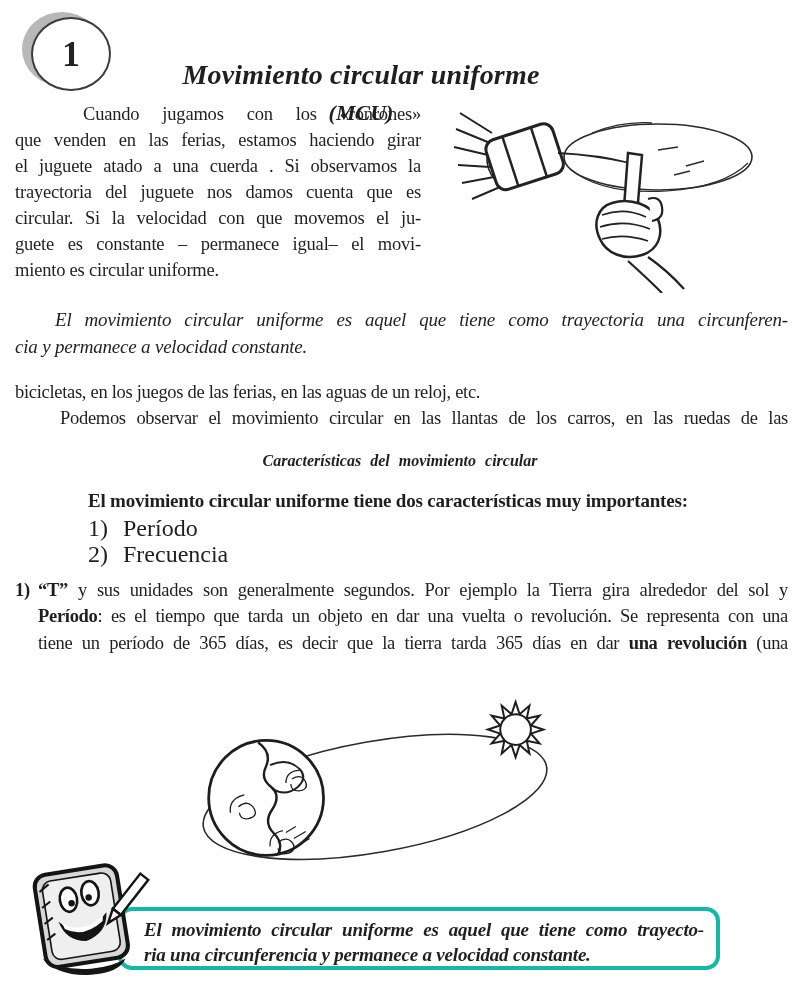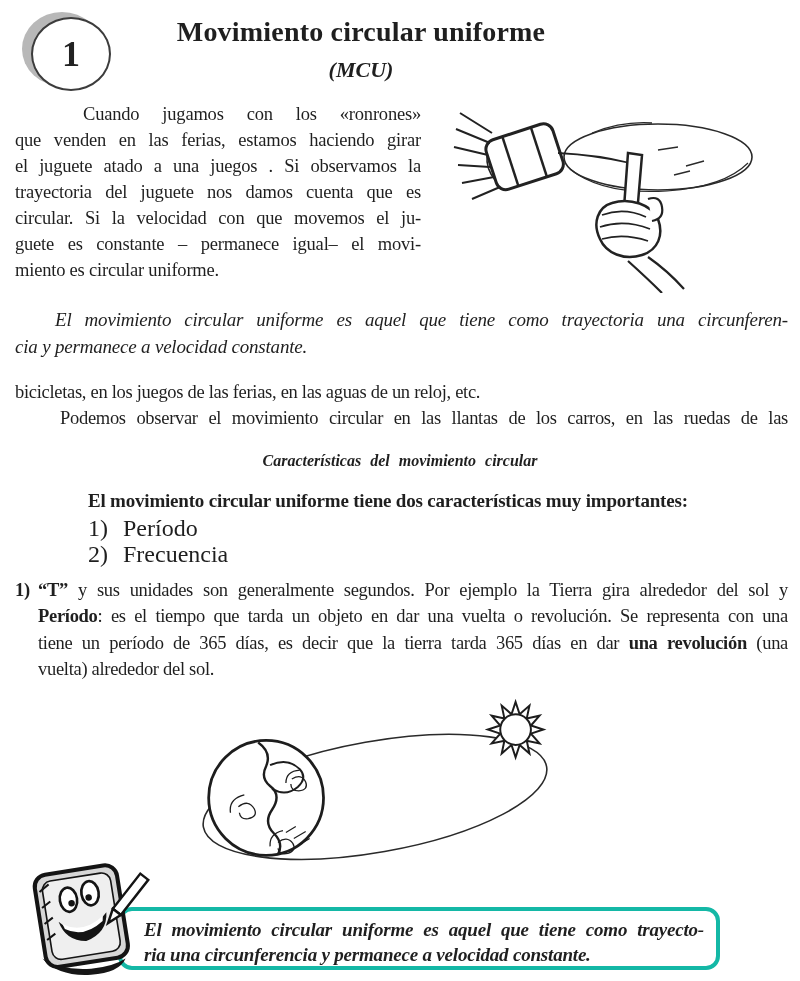--- a/index.html
+++ b/index.html
@@ -12,21 +12,21 @@
   
   .badge { position:absolute; left:22px; top:10px; width:96px; height:86px; }
   .badge-shadow{ position:absolute; left:0; top:2px; width:80px; height:74px;
     border-radius:50%; background:#b8b8b8; }
   .badge-circle{ position:absolute; left:9px; top:7px; width:80px; height:74px;
     border-radius:50%; background:#fff; border:2px solid #3c3c3c;
     display:flex; align-items:center; justify-content:center; }
   .badge-num{ font-weight:bold; font-size:36px; color:#222; }
   
   .head { position:absolute; left:55px; top:16px; width:612px; text-align:center; }
-  .title { font-size:28px; font-weight:bold; letter-spacing:.2px; }
+  .title { font-size:28px; font-weight:bold; font-style:italic; letter-spacing:.2px;margin-top:43px; }
   .subtitle { margin-top:9px; font-size:22px; font-weight:bold; font-style:italic; }
   
   .ln { display:block; }
   .jl { text-align:justify; text-align-last:justify; }
   .it { }
   .b  { font-weight:bold; }
   
   .intro { position:absolute; left:15px; top:101px; width:406px;
     font-size:18.5px; line-height:26px; letter-spacing:-0.2px; }
   .ind-intro { text-indent:68px; }
@@ -73,21 +73,21 @@
   </div>
 
   <div class="head">
     <div class="title">Movimiento circular uniforme</div>
     <div class="subtitle">(MCU)</div>
   </div>
 
   <div class="intro">
     <div class="ln jl ind-intro"><span>Cuando jugamos con los </span><span class="it">«ronrones»</span></div>
     <div class="ln jl">que venden en las ferias, estamos haciendo girar</div>
-    <div class="ln jl">el juguete atado a una juegos . Si observamos la</div>
+    <div class="ln jl">el juguete atado a una cuerda . Si observamos la</div>
     <div class="ln jl">trayectoria del juguete nos damos cuenta que es</div>
     <div class="ln jl">circular. Si la velocidad con que movemos el ju-</div>
     <div class="ln jl">guete es constante – permanece igual–  el movi-</div>
     <div class="ln">miento es circular uniforme.</div>
   </div>
 
   <div class="toy-illo">
     <svg viewBox="0 0 315 190">
       <ellipse cx="206" cy="54" rx="94" ry="33" fill="none" stroke="#2a2a2a" stroke-width="1.6"></ellipse>
       <path d="M118 66 Q 150 92 215 88 Q 272 84 296 60" fill="none" stroke="#2a2a2a" stroke-width="1.1"></path>
@@ -123,21 +123,20 @@
   <div class="char-list">
     <div class="char-item"><span class="num">1)</span><span>Período</span></div>
     <div class="char-item"><span class="num">2)</span><span>Frecuencia</span></div>
   </div>
 
   <div class="period">
     <span class="pmark">1)</span>
     <div class="ln jl"><span class="b">“T”</span><span> y sus unidades son generalmente segundos. Por ejemplo la Tierra gira alrededor del sol y</span></div>
     <div class="ln jl"><span class="b">Período</span><span>: es el tiempo que tarda un objeto en dar una vuelta o revolución.  Se representa con una</span></div>
     <div class="ln jl"><span>tiene un período de 365 días, es decir que la tierra tarda 365 días en dar </span><span class="b">una revolución</span><span> (una</span></div>
-    <div class="ln"><span>vuelta) alrededor del sol.</span></div>
   </div>
 
   <div class="orbit-illo">
     <svg viewBox="0 0 380 200">
       <ellipse cx="190" cy="112" rx="176" ry="56" fill="none" stroke="#2a2a2a" stroke-width="1.6" transform="rotate(-10 190 112)"></ellipse>
       <g>
         <circle cx="80" cy="113" r="58" fill="#fff" stroke="#1d1d1d" stroke-width="2.8"></circle>
         <path d="M72 57 q 14 10 8 24 q -6 12 4 20 q 12 9 2 24 q -9 13 2 24 q 10 10 4 21" fill="none" stroke="#1d1d1d" stroke-width="2.4"></path>
         <path d="M84 80 q 18 -8 30 4 q 8 9 -2 18 q -12 10 -26 2" fill="none" stroke="#1d1d1d" stroke-width="2"></path>
         <path d="M52 122 q 10 -8 16 2 q 4 8 -6 10 q -8 1 -9 -6 M44 128 q -2 -14 14 -18" fill="none" stroke="#1d1d1d" stroke-width="1.3"></path>

